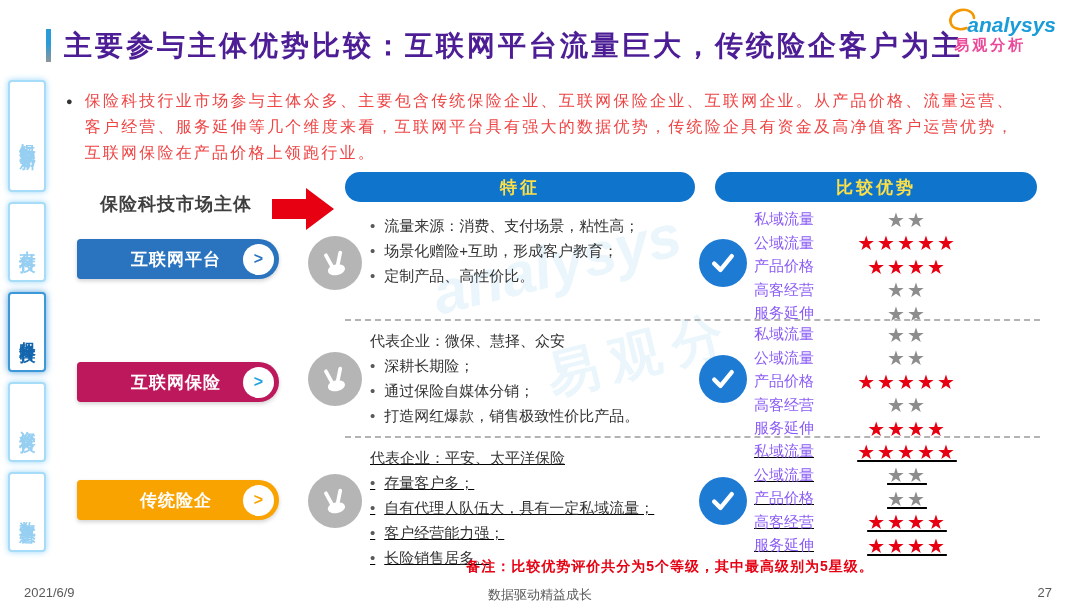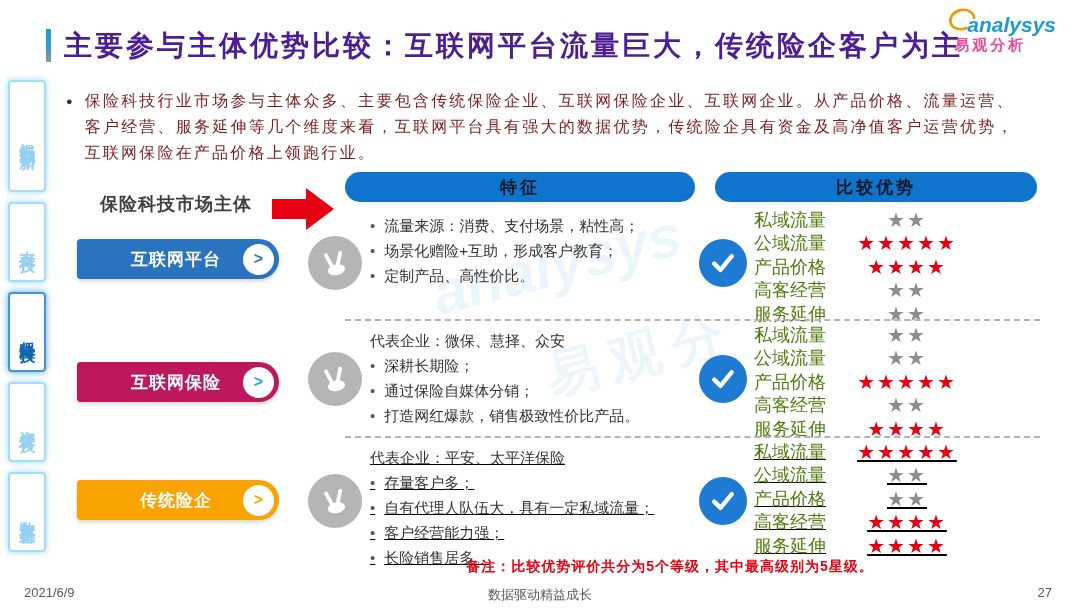--- a/index.html
+++ b/index.html
@@ -9,50 +9,50 @@
   .wm-en{left:430px;top:230px;font-size:60px;color:rgba(25,156,216,.09);transform:rotate(-14deg)}
   .wm-cn{left:545px;top:320px;font-size:52px;color:rgba(25,156,216,.09);letter-spacing:12px;transform:rotate(-14deg);font-style:normal}
   .accent-bar{position:absolute;left:46px;top:29px;width:5px;height:33px;background:linear-gradient(#2b9bd7 45%,#8e959b)}
   .title{position:absolute;left:64px;top:27px;font-size:28px;font-weight:bold;color:#4c1d95;letter-spacing:3px;white-space:nowrap}
   .logo{position:absolute;right:24px;top:13px;z-index:5}
   .logo .swoosh{position:absolute;left:-8px;top:-7px}
   .logo-en{font-size:21px;font-style:italic;font-weight:bold;color:#199cd8;line-height:23px;padding-left:13px}
   .logo-cn{font-size:15px;font-weight:bold;color:#ec4899;letter-spacing:3px}
   .intro{position:absolute;left:66px;top:88px;width:960px;display:flex;gap:12px}
   .intro .bullet{font-size:11px;color:#333;line-height:26px}
-  .intro p{font-size:16px;color:#7f1d1d;line-height:26px;letter-spacing:2.2px;width:930px;text-align:justify}
+  .intro p{font-size:16px;color:#ef4444;line-height:26px;letter-spacing:2.2px;width:930px;text-align:justify}
   .sidebar{position:absolute;left:8px;top:80px;width:42px;display:flex;flex-direction:column;gap:10px}
   .side-tab{writing-mode:vertical-rl;text-orientation:upright;border:2px solid #a6dcf8;border-radius:4px;color:#96cff2;
     font-weight:bold;font-size:16px;letter-spacing:2px;display:flex;align-items:center;justify-content:center;
     width:38px;height:80px;background:#fff;box-shadow:0 0 6px rgba(120,200,245,.75)}
   .side-tab:first-child{height:112px}
   .side-tab.active{color:#1366ae;border-color:#3e97d6;box-shadow:0 0 7px rgba(50,145,215,.85)}
   .subject-label{position:absolute;left:100px;top:192px;font-size:18px;font-weight:bold;color:#3f3f3f;letter-spacing:1px}
   .red-arrow{position:absolute;left:272px;top:186px}
-  .pill{position:absolute;top:172px;height:30px;border-radius:15px;background:#0f74cc;color:#0f172a;font-weight:bold;
+  .pill{position:absolute;top:172px;height:30px;border-radius:15px;background:#0f74cc;color:#fde047;font-weight:bold;
     font-size:17px;display:flex;align-items:center;justify-content:center;letter-spacing:3px}
   .pill-feature{left:345px;width:350px}
   .pill-adv{left:715px;width:322px}
   .subj-btn{position:absolute;left:77px;width:202px;height:40px;border-radius:4px 22px 22px 4px;display:flex;align-items:center;box-shadow:0 2px 4px rgba(0,0,0,.18);cursor:pointer}
   .subj-label{flex:1;text-align:center;color:#fff;font-weight:bold;font-size:17px;letter-spacing:1px;padding-left:32px}
   .subj-circle{width:31px;height:31px;border-radius:50%;background:#fff;margin-right:5px;display:flex;align-items:center;justify-content:center;font-weight:900;font-size:16px}
   .rows{position:absolute;left:300px;top:205px;width:740px}
   .trow{position:relative;display:flex}
   .trow .divider{position:absolute;top:-1px;left:45px;right:0;border-top:2px dashed #b3b3b3}
   .hand-wrap{width:70px;display:flex;align-items:center;justify-content:center}
   .hand{width:54px;height:54px;border-radius:50%;background:#b5b5b5;display:flex;align-items:center;justify-content:center}
   .features{width:322px;padding-top:8px}
   .rep,.feat{font-size:15px;color:#333;line-height:25px}
   .feat{display:flex;gap:9px}
   .feat .fb{color:#595959}
   .check-wrap{width:62px;display:flex;align-items:center;justify-content:center}
   .check{width:48px;height:48px;border-radius:50%;background:#1d7bd4;display:flex;align-items:center;justify-content:center}
   .adv{flex:1;padding-top:3px}
   .advline{display:flex;align-items:center;height:23.5px}
-  .alabel{width:92px;font-size:18px;color:#4d7c0f;white-space:nowrap}
+  .alabel{width:92px;font-size:15px;color:#8b5cf6;white-space:nowrap}
   .stars{width:122px;text-align:center;font-size:20px;letter-spacing:2px;white-space:nowrap;line-height:1}
   .stars.red{color:#e60012}
   .stars.gray{color:#8d8d8d}
   .note{position:absolute;left:300px;width:740px;top:558px;text-align:center;color:#e60012;font-weight:bold;font-size:14px;letter-spacing:1px}
   .footer-date{position:absolute;left:24px;bottom:8px;font-size:13px;color:#595959}
   .footer-center{position:absolute;left:0;right:0;bottom:4px;text-align:center;font-size:13px;color:#595959}
   .footer-page{position:absolute;right:28px;bottom:8px;font-size:13px;color:#595959}
 </style>
 </head>
 <body>

